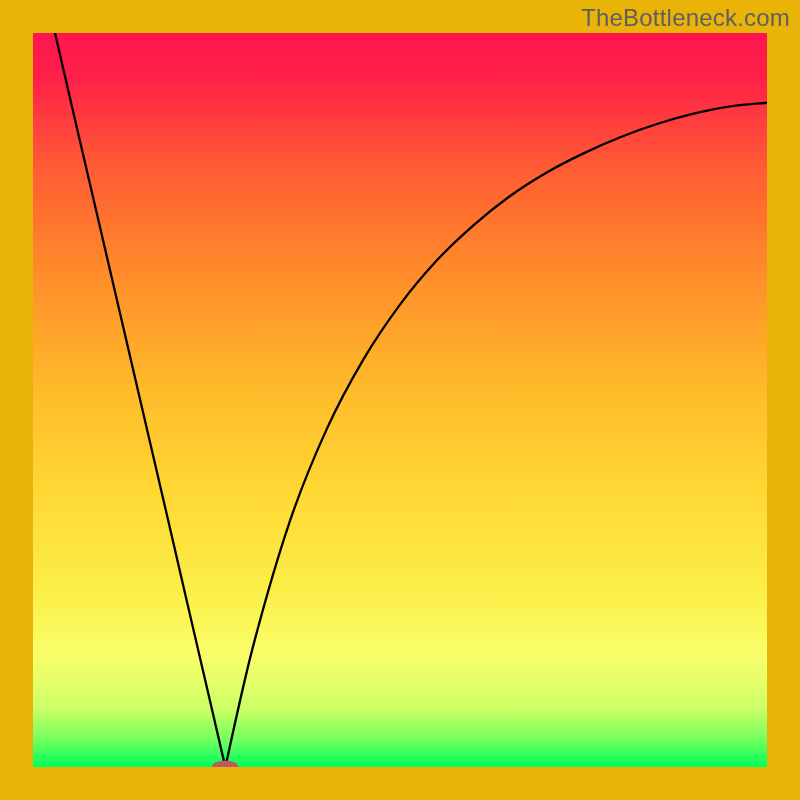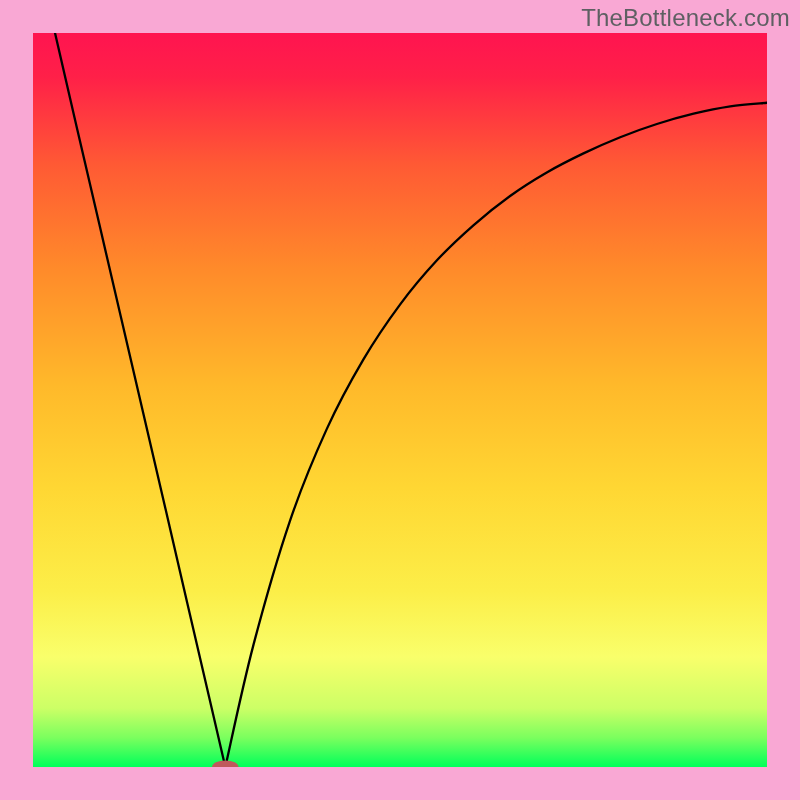--- a/index.html
+++ b/index.html
@@ -10,21 +10,21 @@
     background: #000000;
     overflow: hidden;
     font-family: Arial, Helvetica, sans-serif;
   }
   .frame {
     position: absolute;
     left: 0;
     top: 0;
     width: 800px;
     height: 800px;
-    background: #f9a8d4;
+    background: #eab308;
   }
   .plot-area {
     position: absolute;
     left: 33px;
     top: 33px;
     width: 734px;
     height: 734px;
   }
   .watermark {
     position: absolute;

